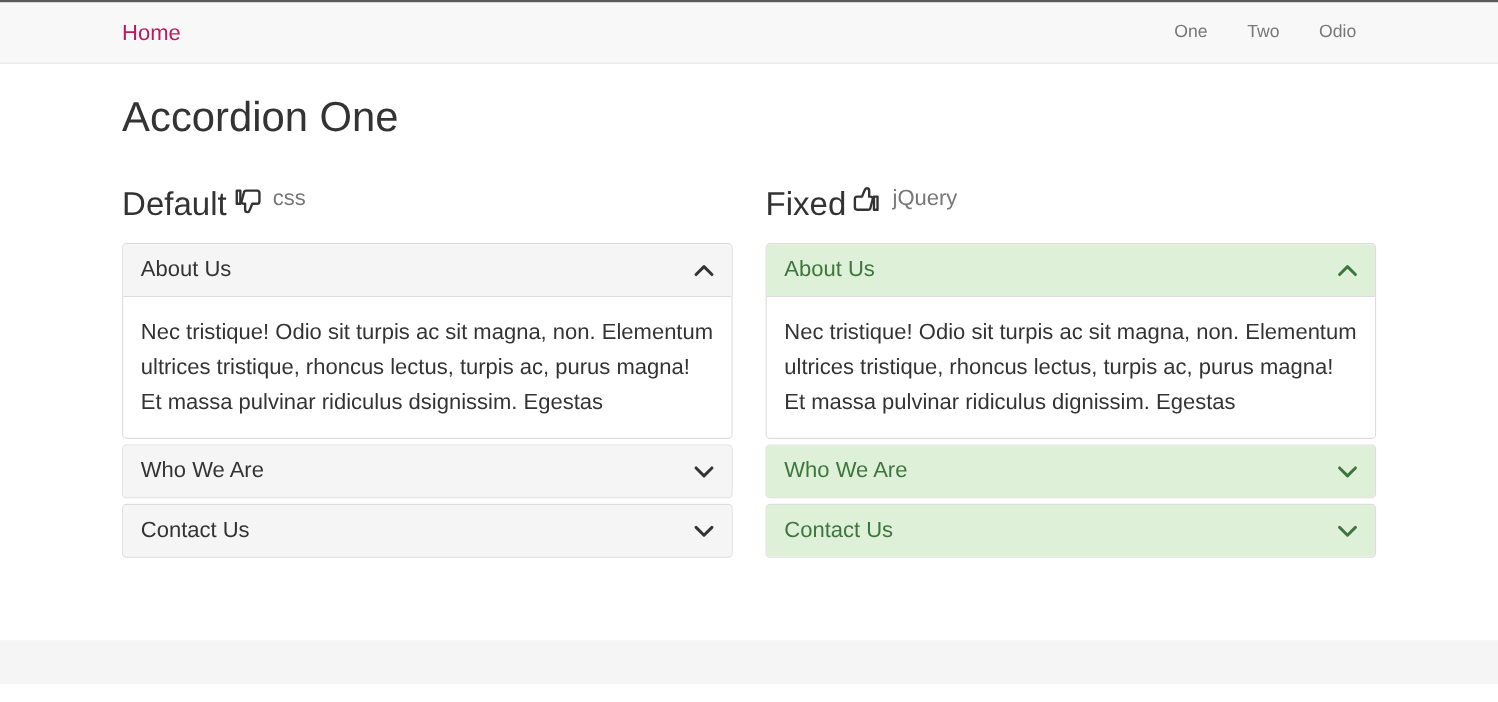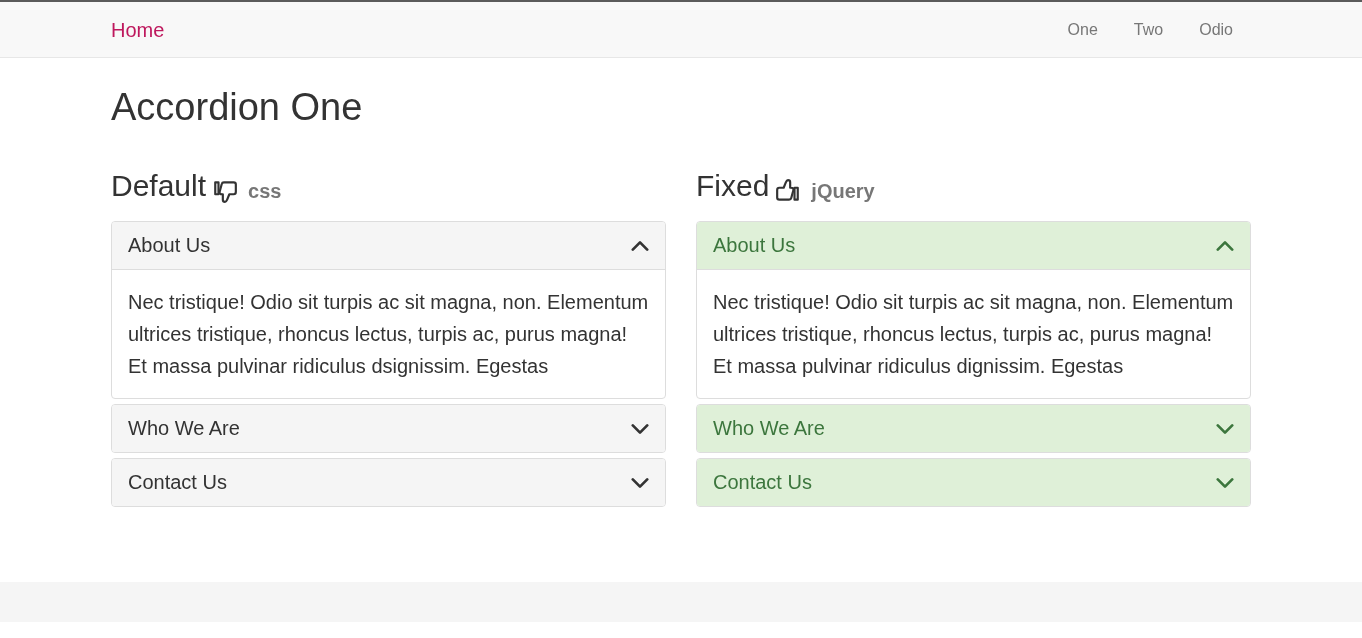--- a/index.html
+++ b/index.html
@@ -12,22 +12,22 @@
     height: 58px;
   }
   .container { width: 1170px; margin: 0 auto; padding: 0 15px; }
   .nav-inner { display: flex; justify-content: space-between; align-items: center; height: 56px; }
   .brand { color: #be185d; font-size: 20px; text-decoration: none; }
   .nav-right { display: flex; gap: 0; }
   .nav-link { color: #777; font-size: 16px; text-decoration: none; padding: 0 18px; }
   .page-title { font-size: 38px; font-weight: 500; color: #333; margin: 28px 0 40px; }
   .row { display: flex; gap: 30px; }
   .col { flex: 1; }
-  .section-head { font-size: 30px; font-weight: 500; color: #333; display: flex; align-items: flex-end; gap: 6px; margin-bottom: 18px; }
-  .section-head small { color: #777; font-size: 20px; font-weight: 700; margin-left: 4px; }
+  .section-head { font-size: 30px; font-weight: 500; color: #333; display: flex; align-items: flex-start; gap: 6px; margin-bottom: 18px; }
+  .section-head small { color: #777; font-size: 20px; font-weight: 400; margin-left: 4px; }
   .thumb-icon { width: 26px; height: 26px; display: inline-block; vertical-align: -2px; }
   .panel-group .panel { margin-bottom: 5px; border: 1px solid #ddd; border-radius: 4px; overflow: hidden; background: #fff; }
   .panel-heading {
     background: #f5f5f5;
     padding: 12px 16px;
     display: flex;
     justify-content: space-between;
     align-items: center;
     cursor: pointer;
   }

